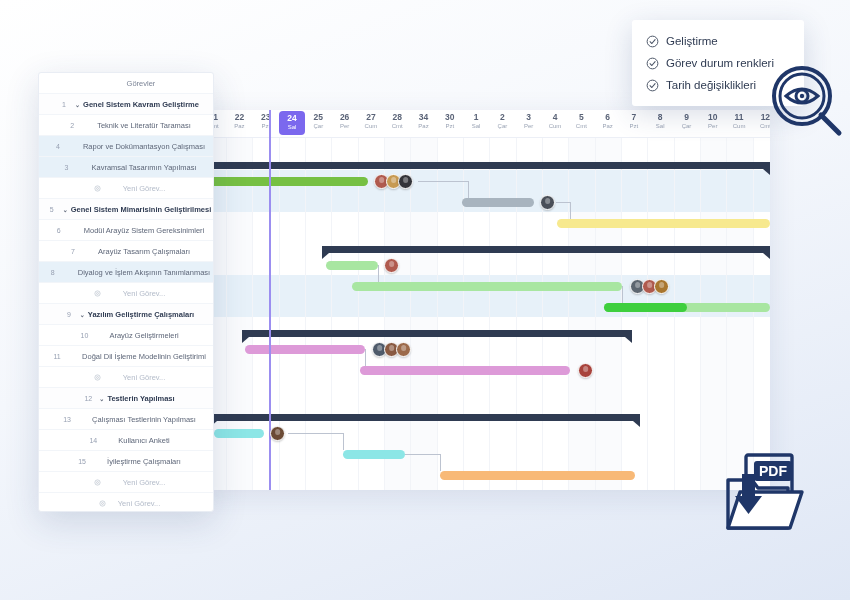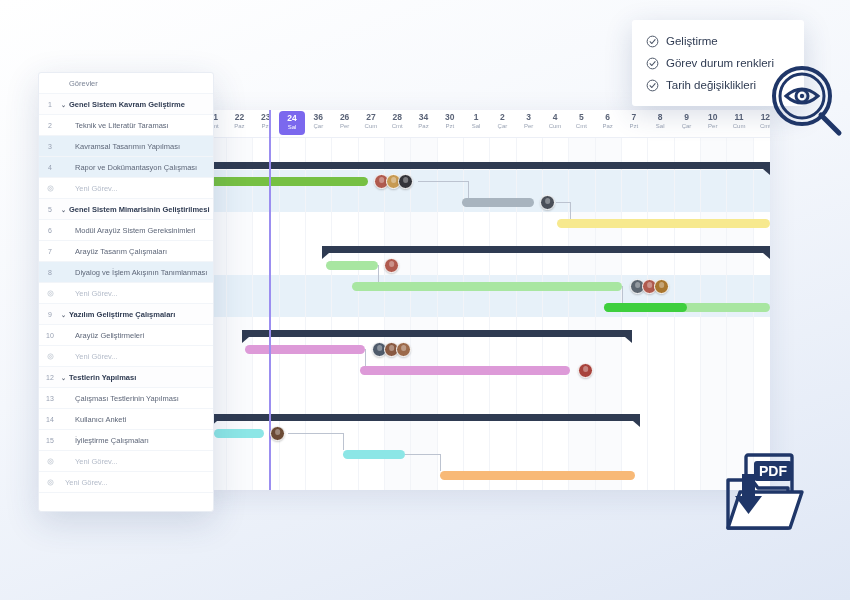--- a/index.html
+++ b/index.html
@@ -108,20 +108,21 @@
     box-shadow: 0 10px 34px rgba(40,60,110,.16);
     overflow: hidden;
     z-index: 12;
   }
   .task-row {
     height: 21px;
     display: flex; align-items: center;
     border-bottom: 1px solid #f2f5f9;
     font-size: 7.5px;
     white-space: nowrap;
+    justify-content: center;
   }
   .task-row .num {
     width: 22px; flex: 0 0 22px;
     text-align: center; font-size: 7px; color: #97a0b2;
   }
   .task-row .label { color: #5e6779; overflow: hidden; }
   .task-row.header .label { color: #7b8496; font-size: 7.5px; padding-left: 8px; }
   .task-row.group { background: #fdfdfe; }
   .task-row.group .label {
     font-weight: bold; color: #2f3b52; font-size: 7.5px;
@@ -175,21 +176,21 @@
       </div>
       <div class="date-cell">
         <span class="dnum">23</span>
         <span class="dlab">Pzt</span>
       </div>
       <div class="date-cell today">
         <span class="dnum">24</span>
         <span class="dlab">Sal</span>
       </div>
       <div class="date-cell">
-        <span class="dnum">36</span>
+        <span class="dnum">25</span>
         <span class="dlab">Çar</span>
       </div>
       <div class="date-cell">
         <span class="dnum">26</span>
         <span class="dlab">Per</span>
       </div>
       <div class="date-cell">
         <span class="dnum">27</span>
         <span class="dlab">Cum</span>
       </div>
@@ -384,26 +385,26 @@
     </div>
     <div class="task-row group">
       <div class="num">1</div>
       <div class="label"><span class="caret">⌄</span><span>Genel Sistem Kavram Geliştirme</span></div>
     </div>
     <div class="task-row child">
       <div class="num">2</div>
       <div class="label">Teknik ve Literatür Taraması</div>
     </div>
     <div class="task-row child highlight">
+      <div class="num">4</div>
+      <div class="label">Rapor ve Dokümantasyon Çalışması</div>
+    </div>
+    <div class="task-row child highlight">
       <div class="num">3</div>
       <div class="label">Kavramsal Tasarımın Yapılması</div>
-    </div>
-    <div class="task-row child highlight">
-      <div class="num">4</div>
-      <div class="label">Rapor ve Dokümantasyon Çalışması</div>
     </div>
     <div class="task-row new">
       <div class="gear-icon">
         <svg width="7" height="7" viewBox="0 0 16 16">
           <circle cx="8" cy="8" r="6" fill="none" stroke="#b3bbc9" stroke-width="1.4"></circle>
           <circle cx="8" cy="8" r="2.2" fill="none" stroke="#b3bbc9" stroke-width="1.4"></circle>
         </svg>
       </div>
       <div class="label">Yeni Görev...</div>
     </div>
@@ -432,20 +433,24 @@
       </div>
       <div class="label">Yeni Görev...</div>
     </div>
     <div class="task-row group">
       <div class="num">9</div>
       <div class="label"><span class="caret">⌄</span><span>Yazılım Geliştirme Çalışmaları</span></div>
     </div>
     <div class="task-row child">
       <div class="num">10</div>
       <div class="label">Arayüz Geliştirmeleri</div>
+    </div>
+    <div class="task-row child">
+      <div class="num">11</div>
+      <div class="label">Doğal Dil İşleme Modelinin Geliştirimi</div>
     </div>
     <div class="task-row new">
       <div class="gear-icon">
         <svg width="7" height="7" viewBox="0 0 16 16">
           <circle cx="8" cy="8" r="6" fill="none" stroke="#b3bbc9" stroke-width="1.4"></circle>
           <circle cx="8" cy="8" r="2.2" fill="none" stroke="#b3bbc9" stroke-width="1.4"></circle>
         </svg>
       </div>
       <div class="label">Yeni Görev...</div>
     </div>

